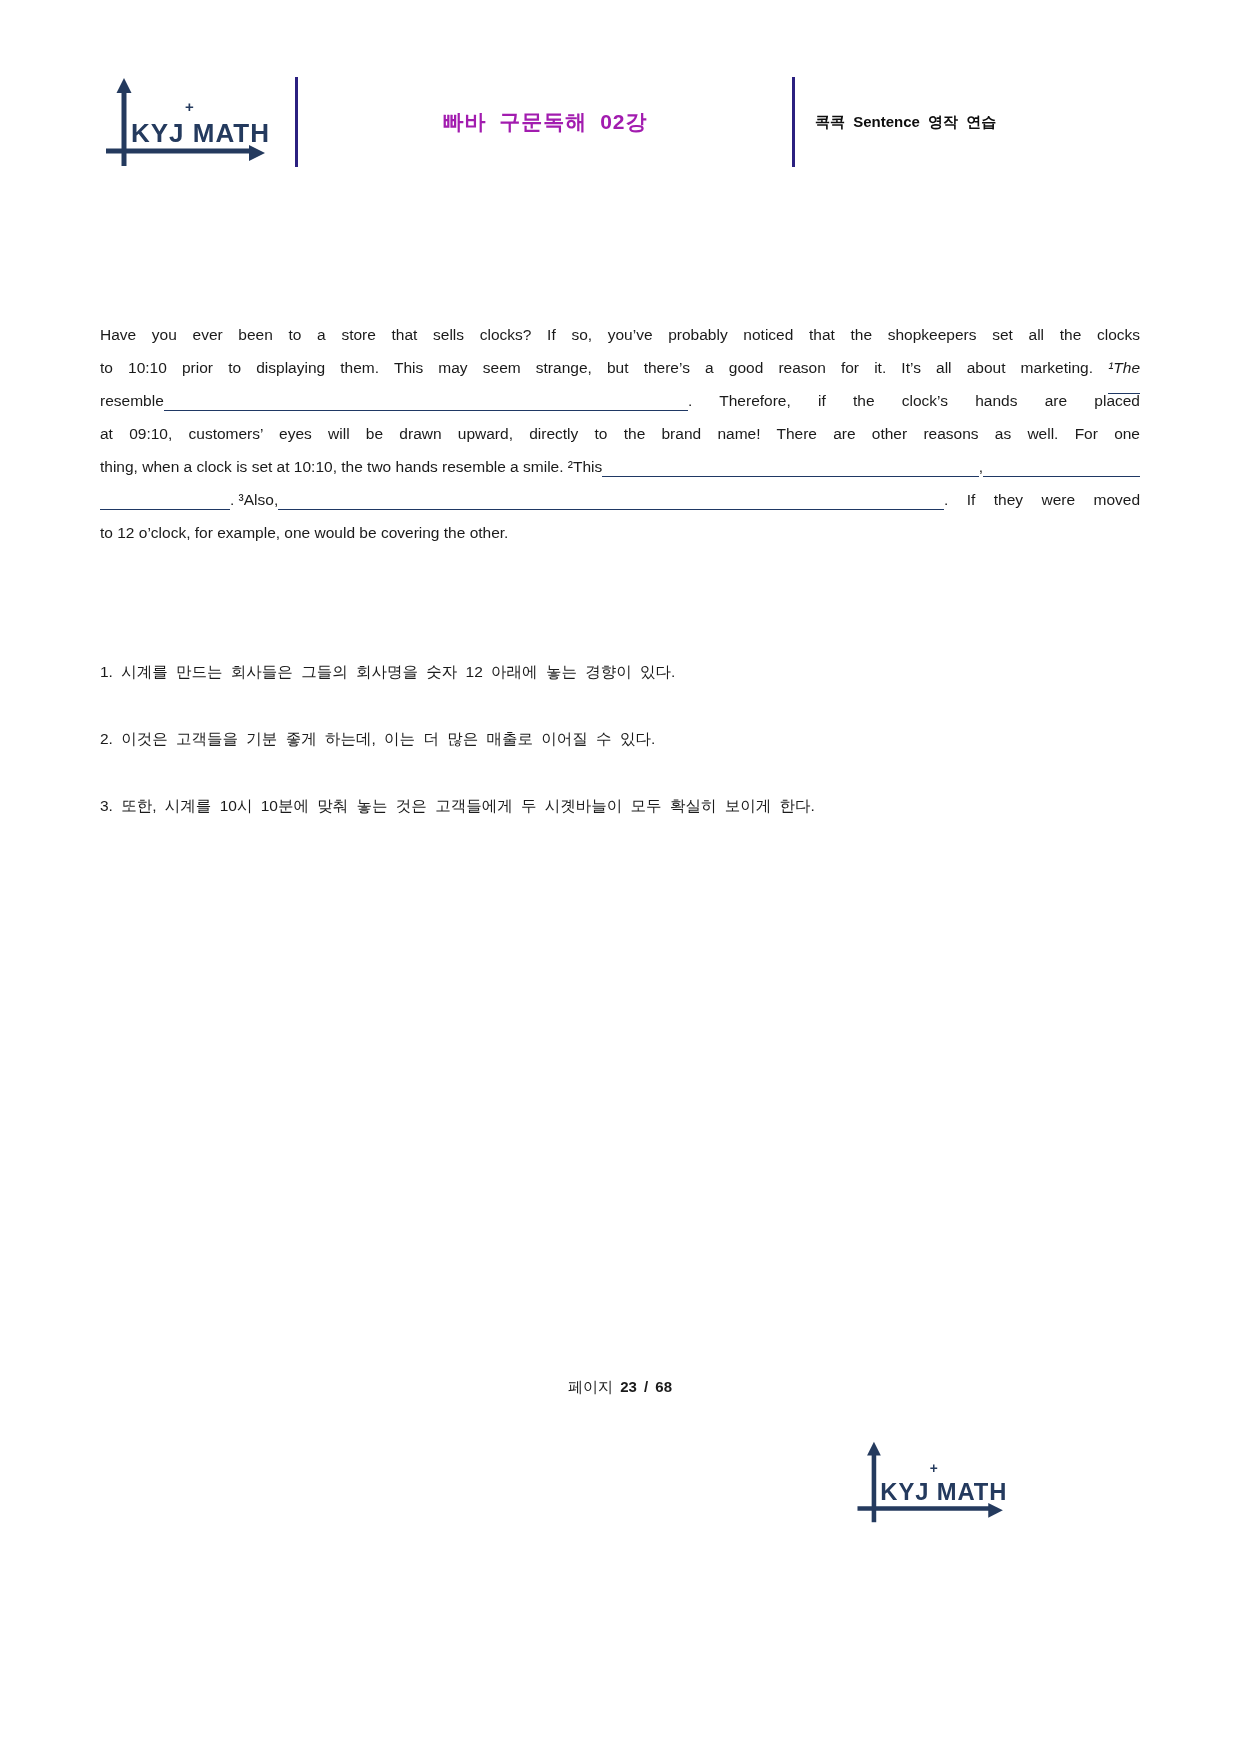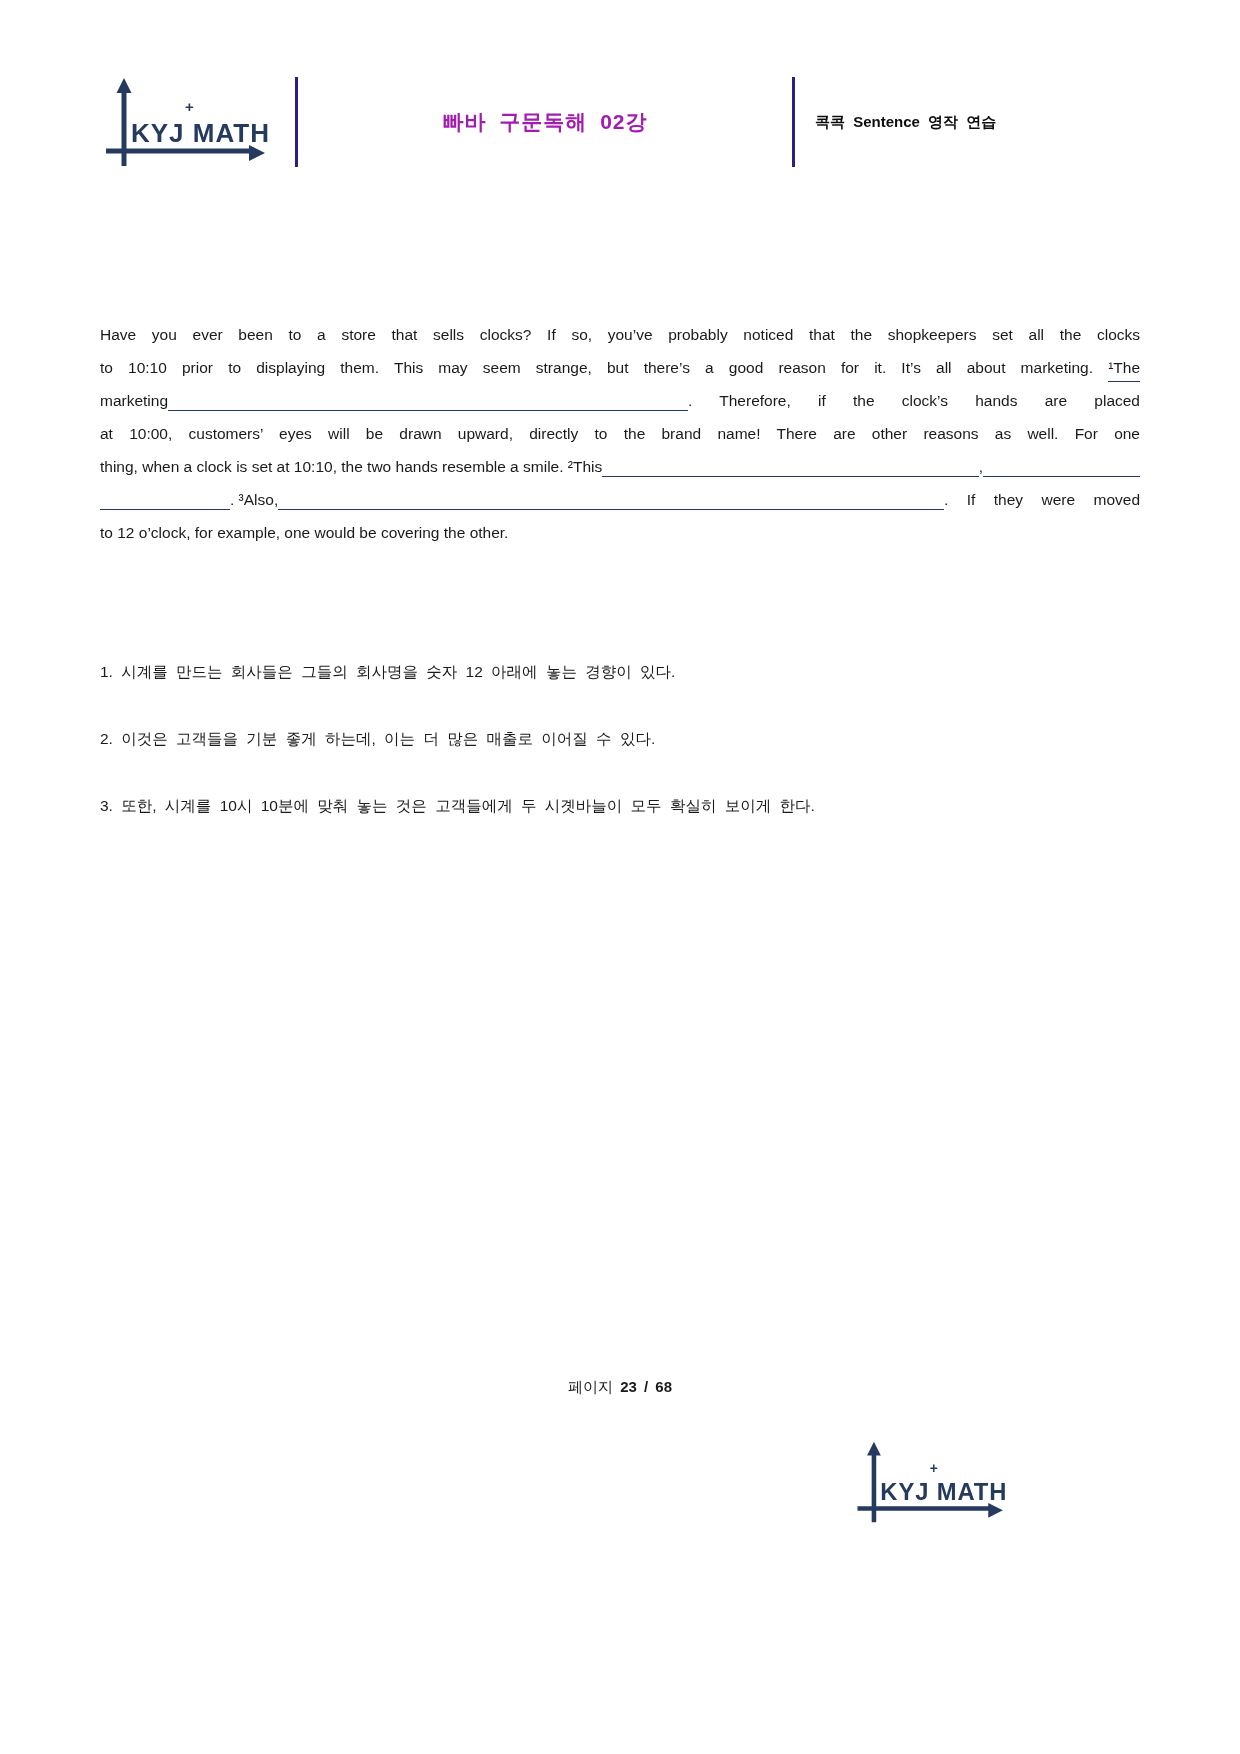--- a/index.html
+++ b/index.html
@@ -80,21 +80,22 @@
     border-bottom: 1.6px solid #1F3864;
     height: 0;
     align-self: flex-end;
     margin-bottom: 6px;
   }
   .blank.grow  { flex: 1 1 auto; }
   .blank.grow2 { flex: 2.4 1 auto; }
   .blank.fixed130 { flex: 0 0 130px; }
   .uword {
     border-bottom: 1.6px solid #1F3864;
-    padding-bottom: 5px;
+    padding-bottom: 17px;
+    font-style: italic;
   }
   .tail-just {
     flex: 0 0 452px;
     text-align: justify;
     text-align-last: justify;
     white-space: normal !important;
   }
   .tail-just2 {
     flex: 0 0 196px;
     text-align: justify;
@@ -169,26 +170,26 @@
   </div>
 
 
   <div class="passage">
 
     <div class="pline just">Have you ever been to a store that sells clocks? If so, you’ve probably noticed that the shopkeepers set all the clocks</div>
 
     <div class="pline just"><span>to 10:10 prior to displaying them. This may seem strange, but there’s a good reason for it. It’s all about marketing. </span><span class="uword">¹The</span></div>
 
     <div class="pline flexline">
-      <span>marketing</span>
+      <span>resemble</span>
       <span class="blank grow"></span>
       <span class="tail-just">. Therefore, if the clock’s hands are placed</span>
     </div>
 
-    <div class="pline just">at 10:00, customers’ eyes will be drawn upward, directly to the brand name! There are other reasons as well. For one</div>
+    <div class="pline just">at 09:10, customers’ eyes will be drawn upward, directly to the brand name! There are other reasons as well. For one</div>
 
     <div class="pline flexline">
       <span>thing, when a clock is set at 10:10, the two hands resemble a smile. ²This</span>
       <span class="blank grow2"></span>
       <span>,</span>
       <span class="blank grow"></span>
     </div>
 
     <div class="pline flexline">
       <span class="blank fixed130"></span>

